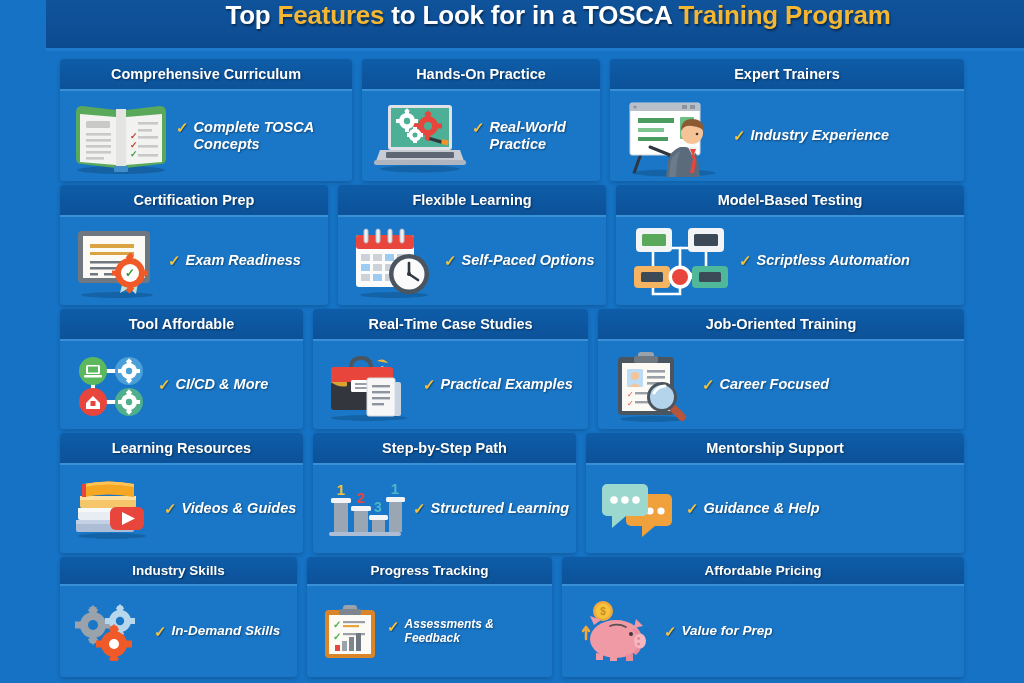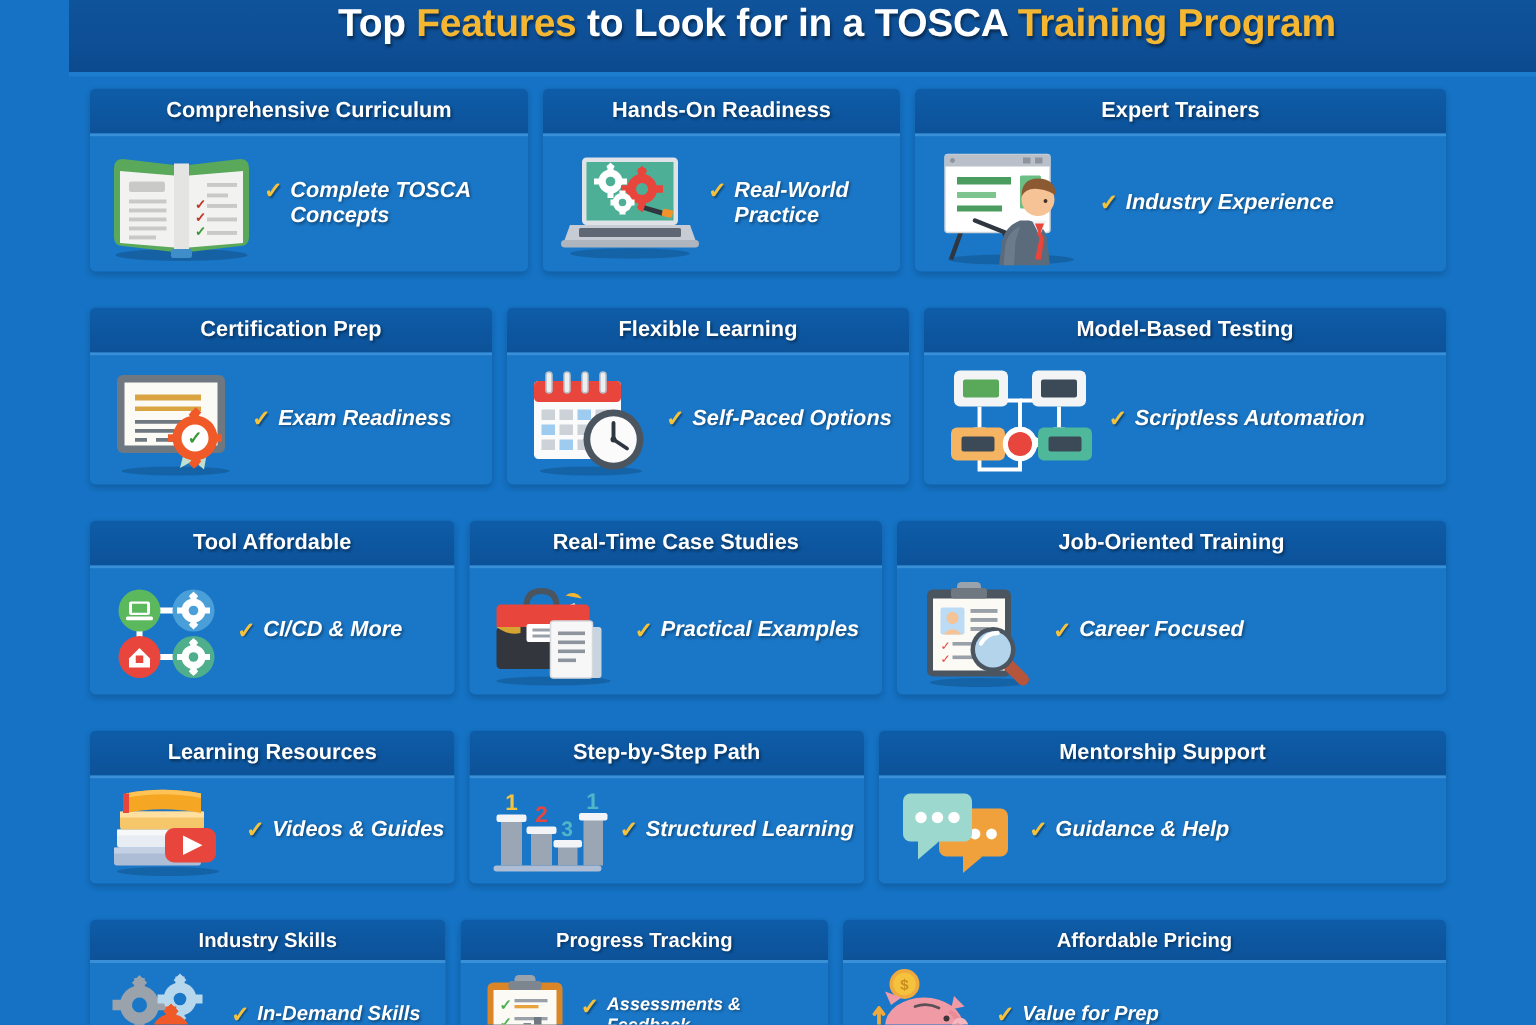--- a/index.html
+++ b/index.html
@@ -36,21 +36,21 @@
   #title-text .gold { color: #f5b731; }
 
   
   #grid {
     position: absolute;
     left: 0; top: 51px;
     width: 1024px; height: 632px;
     padding: 8px 60px 6px 60px;
     display: flex;
     flex-direction: column;
-    gap: 24px;
+    gap: 4px;
   }
   .row {
     display: flex;
     gap: 10px;
     flex: 1;
   }
   .card {
     flex: 1;
     background: #1572c4;
     border-radius: 4px;
@@ -155,21 +155,21 @@
           </svg>
         </div>
         <div class="benefit">
           <span class="check">✓</span>
           <span class="benefit-text">Complete TOSCA Concepts</span>
         </div>
       </div>
     </div>
 
     <div class="card" style="flex:0 0 238px;">
-      <div class="card-header">Hands-On Readiness</div>
+      <div class="card-header">Hands-On Practice</div>
       <div class="card-body">
         <div class="icon-wrap">
           <svg width="92" height="78" viewBox="0 0 92 78">
             <ellipse cx="46" cy="72" rx="40" ry="3.5" fill="rgba(0,0,0,0.16)"></ellipse>
             <rect x="14" y="8" width="64" height="45" rx="3" fill="#dfe3e8"></rect>
             <rect x="17" y="11" width="58" height="39" fill="#4caf96"></rect>
             <g fill="#ffffff">
               <circle cx="33" cy="24" r="8"></circle>
               <g transform="translate(33,24)">
                 <rect x="-2" y="-11" width="4" height="5"></rect>

